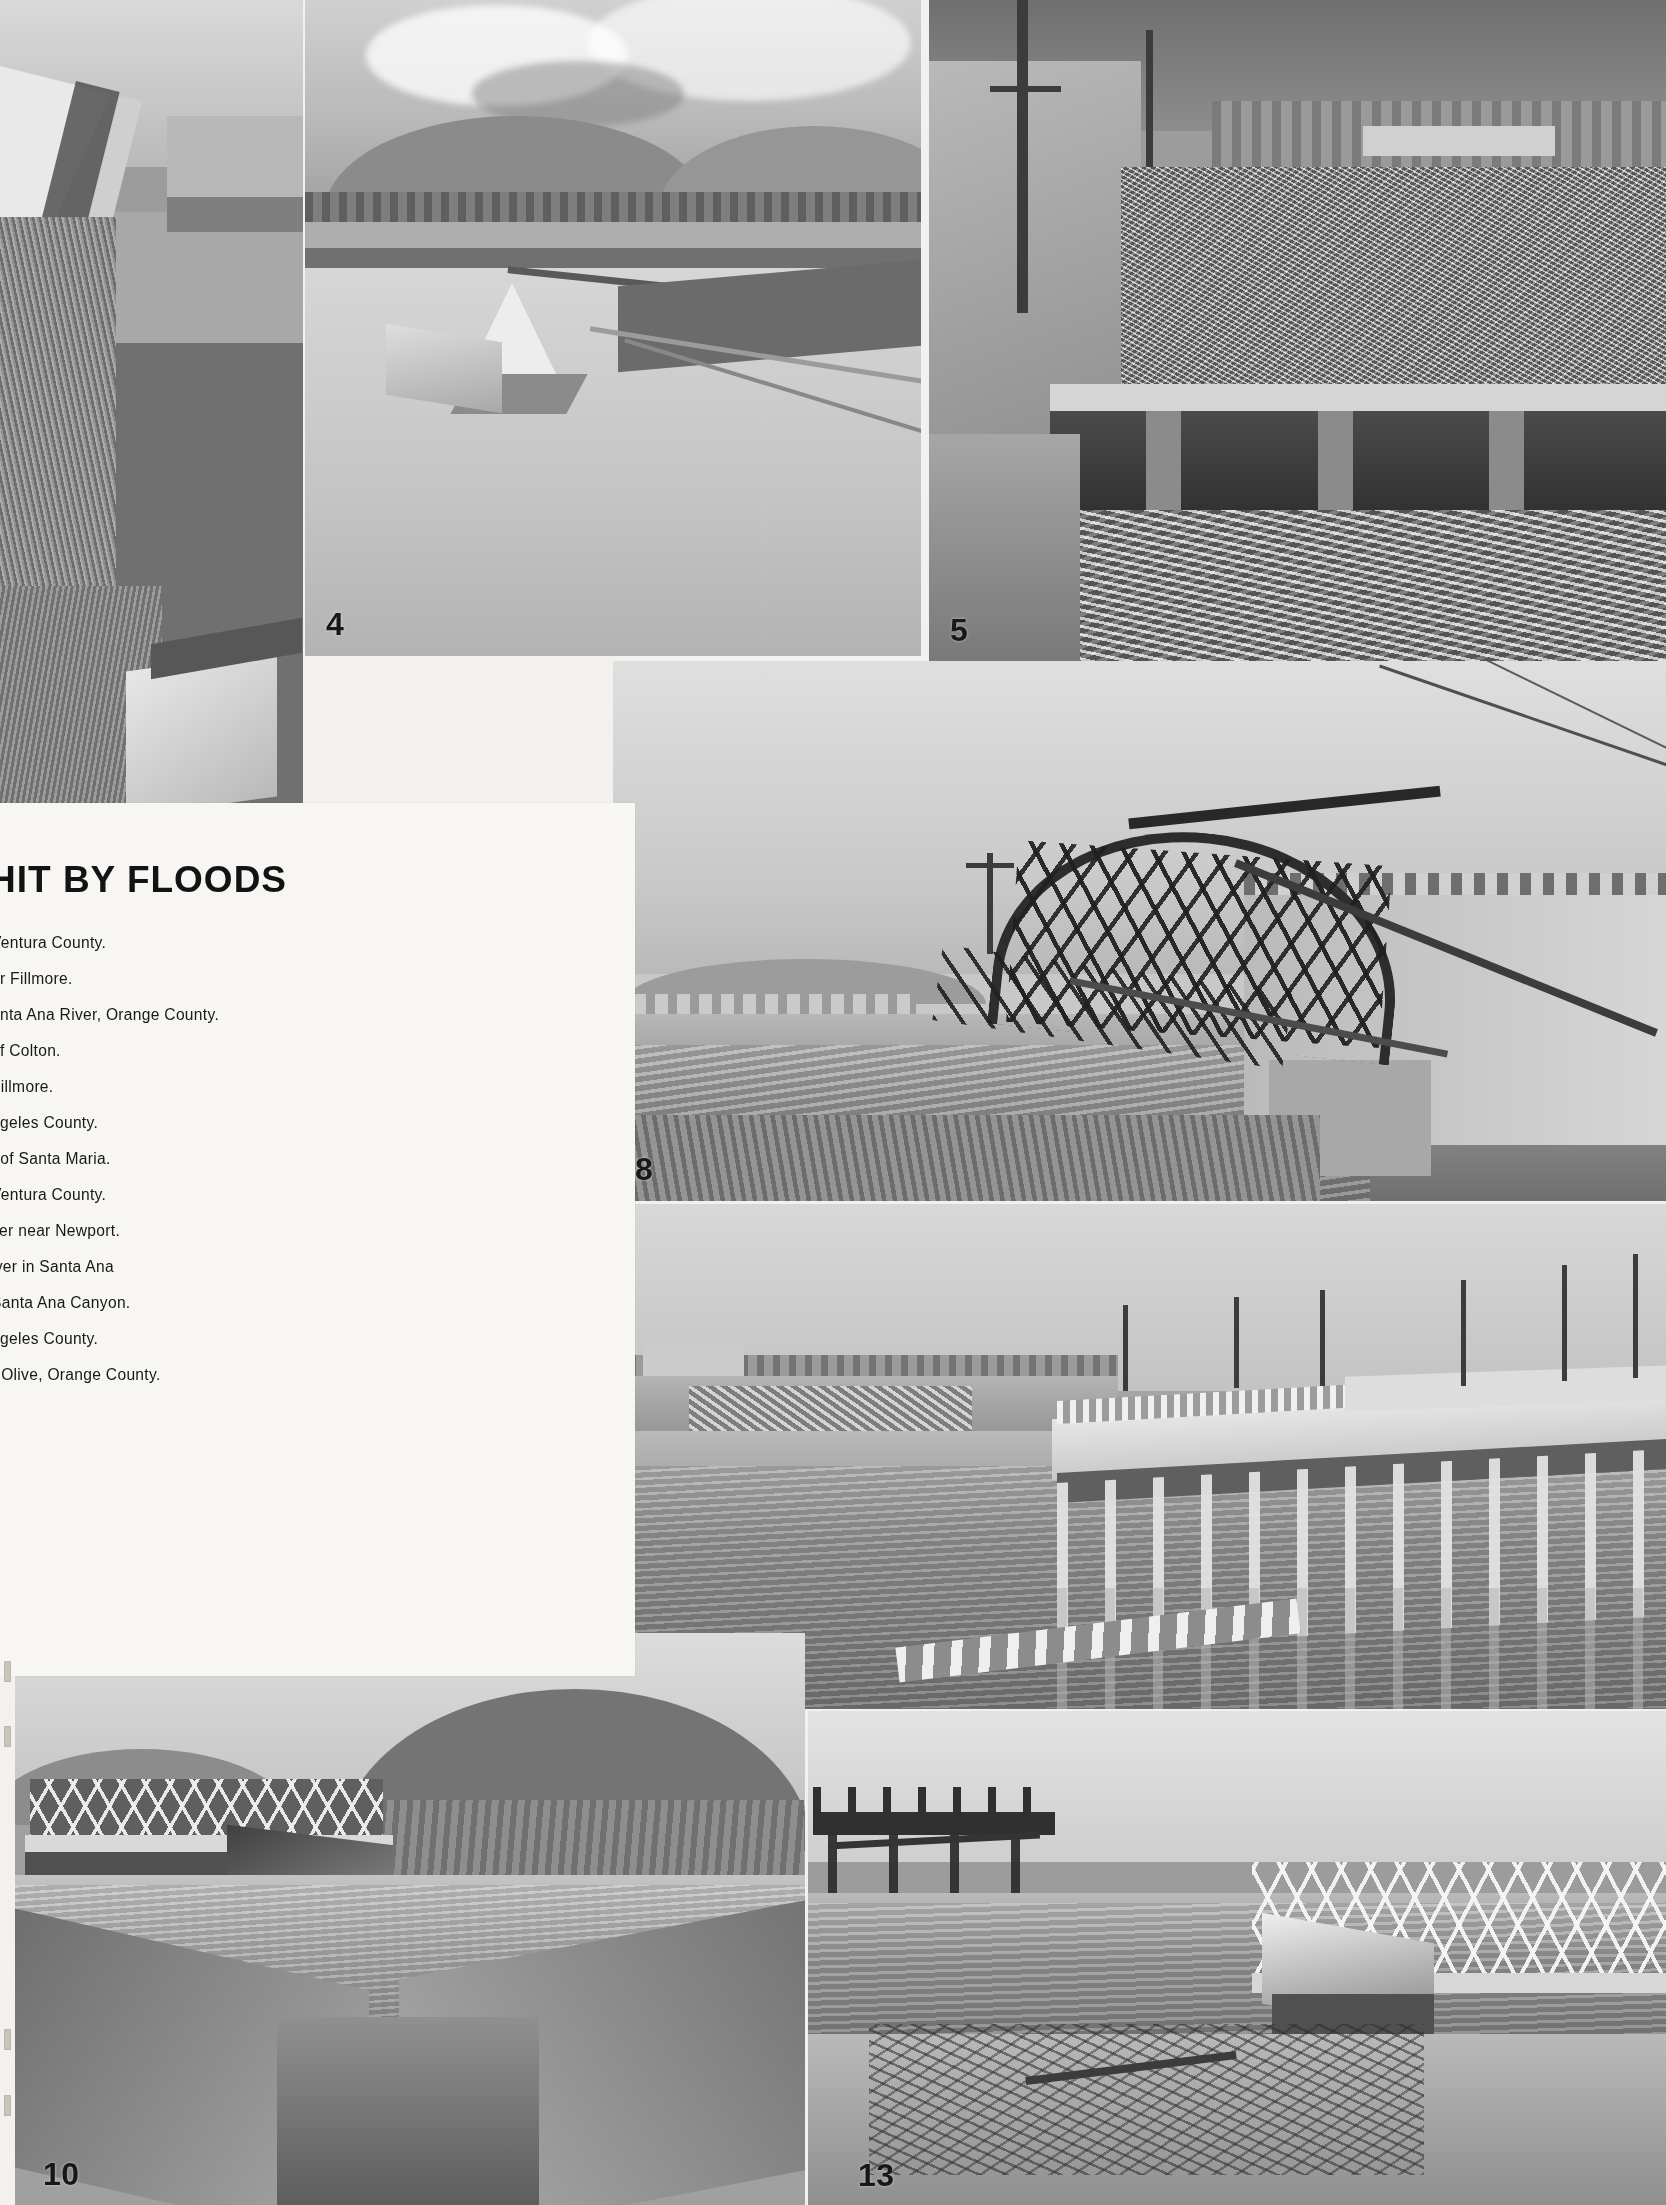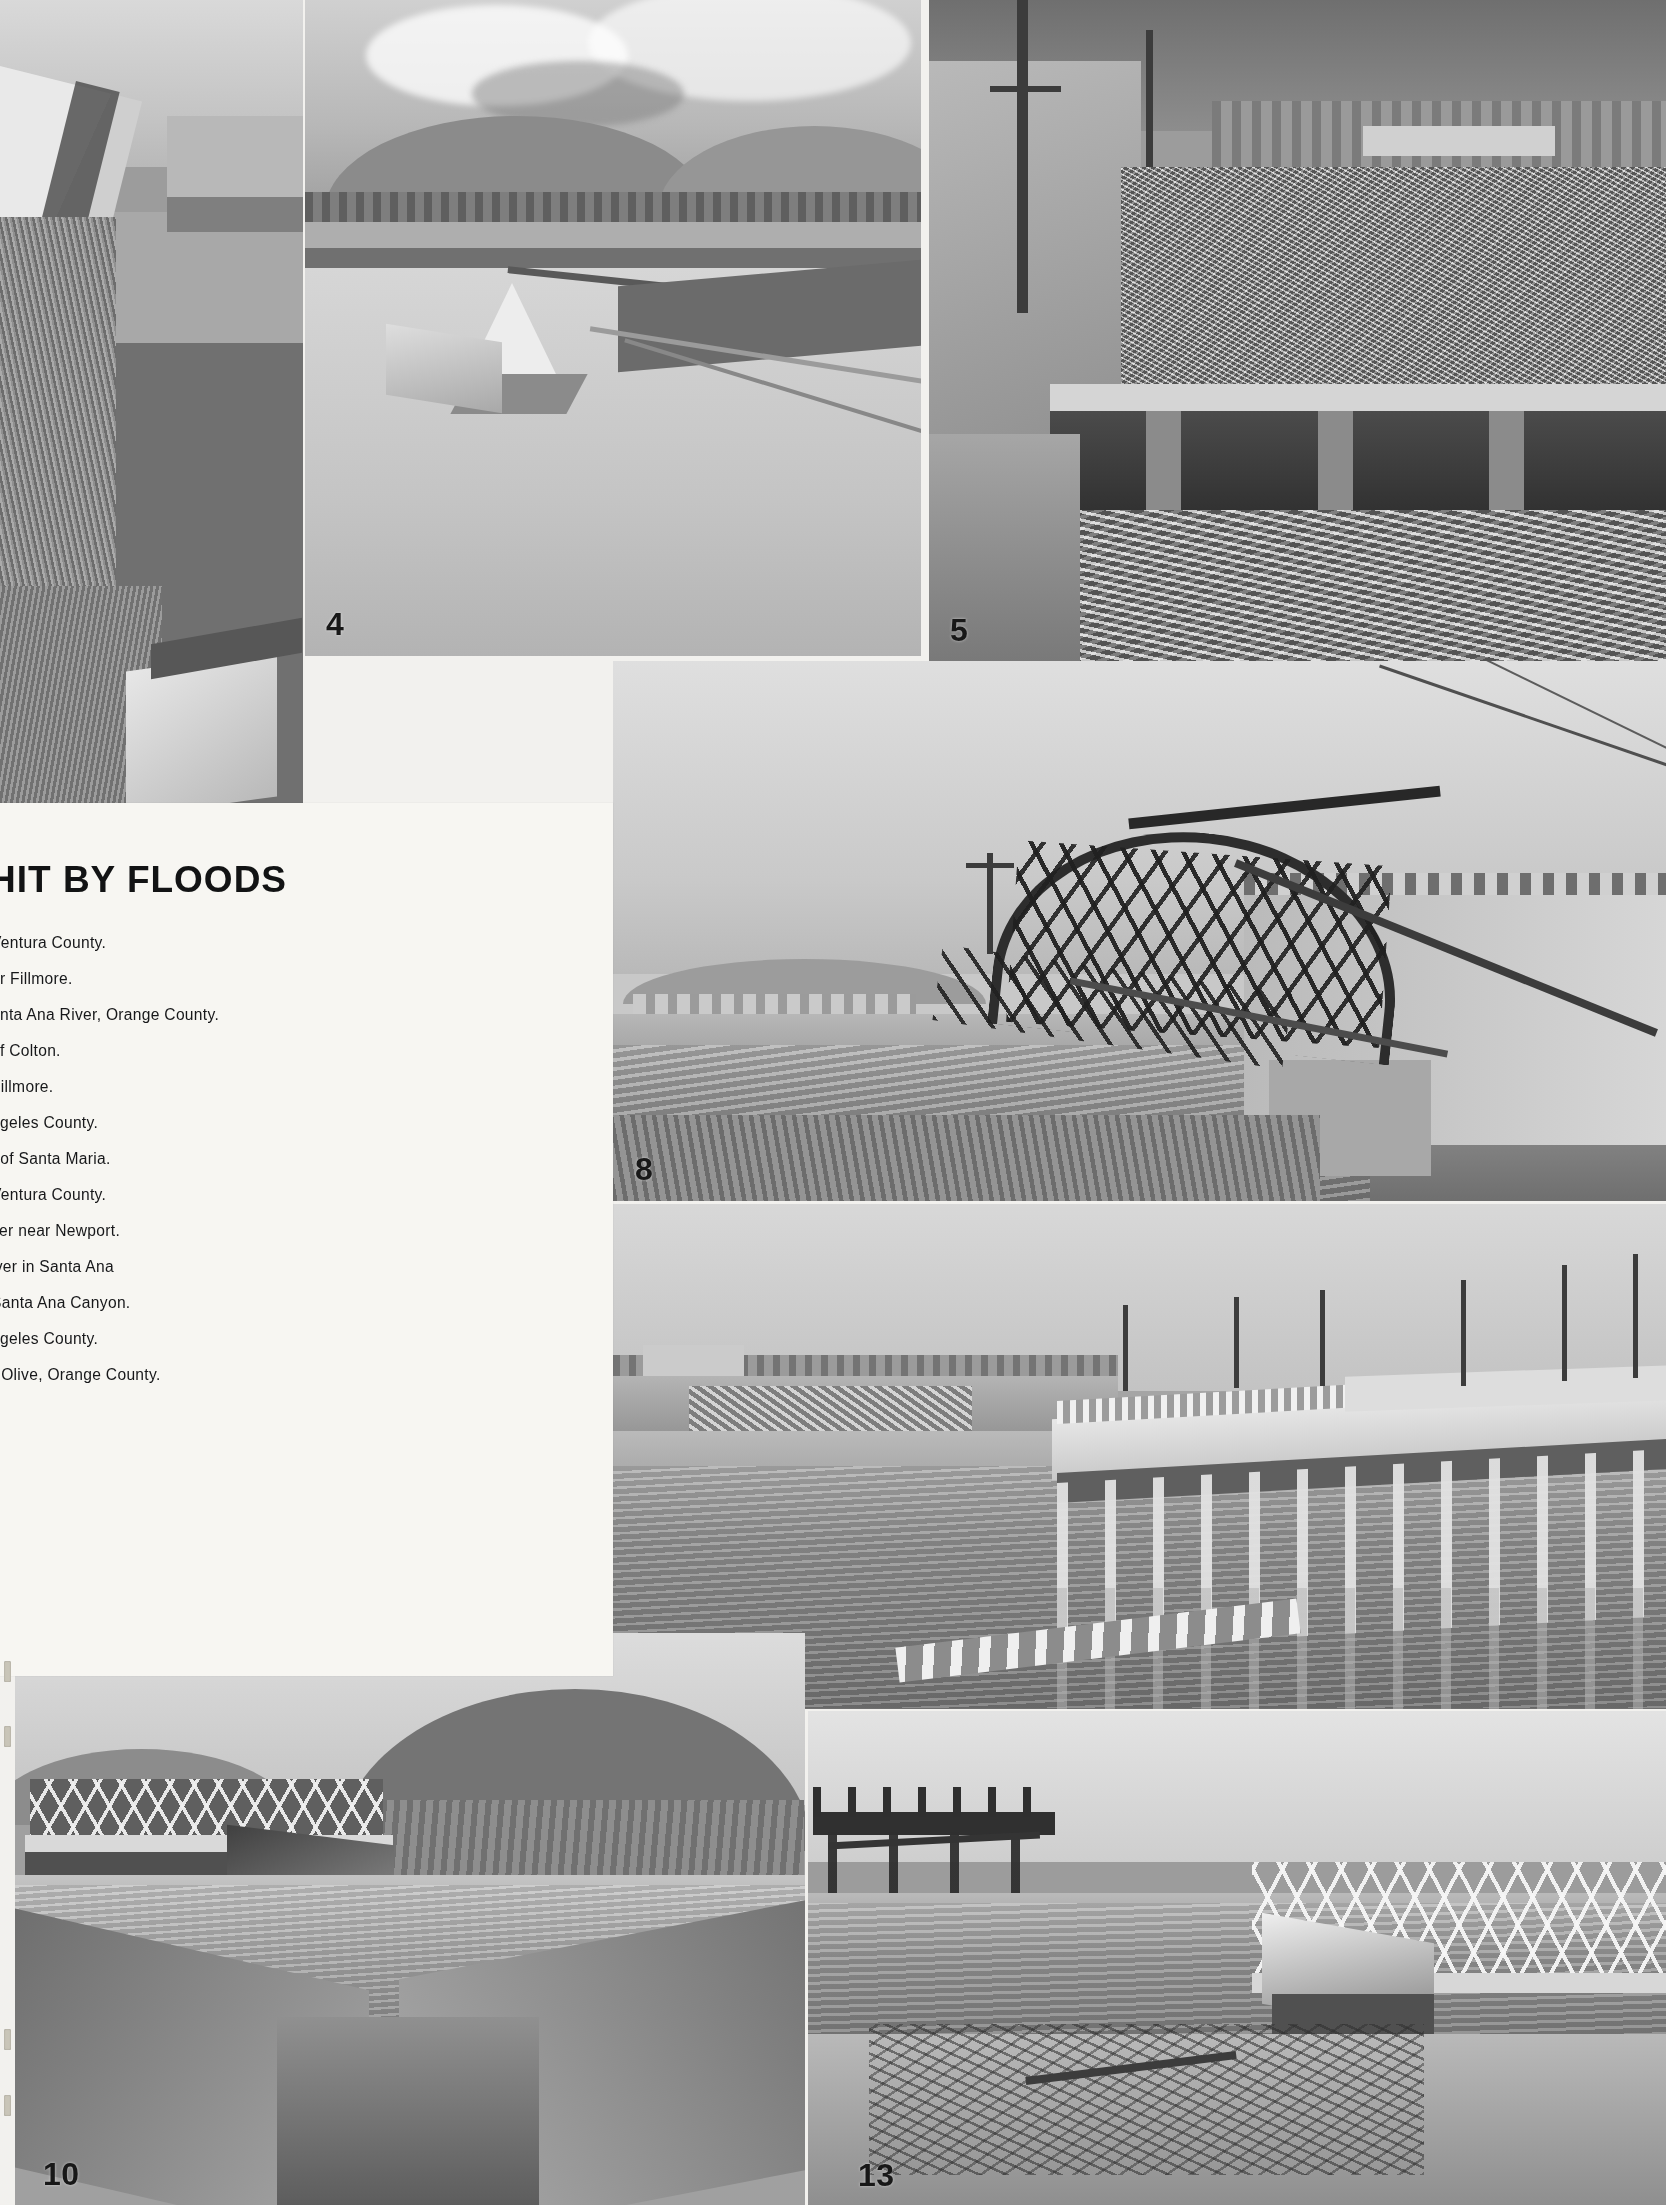--- a/index.html
+++ b/index.html
@@ -338,21 +338,21 @@
   <div style="position:absolute; left:0; top:323px; width:859px; height:171px;
               background:linear-gradient(#b8bab5,#8e908b);"></div>
   <div style="position:absolute; left:61px; top:313px; width:555px; height:151px;
               background:
                 repeating-linear-gradient(24deg, rgba(45,47,44,.55) 0 2.5px, rgba(255,255,255,0) 2.5px 11px),
                 repeating-linear-gradient(-34deg, rgba(45,47,44,.45) 0 2.5px, rgba(255,255,255,0) 2.5px 13px);"></div>
   <div style="position:absolute; left:217px; top:353px; width:212px; height:8px; background:#3b3d39; transform:rotate(-7deg);"></div>
   <div class="num" style="left:50px; bottom:11px; font-size:32px;">13</div>
 </div>
 
-<div class="textcard" style="left:0px; top:803px; width:613px; height:873px;">
+<div class="textcard" style="left:0px; top:803px; width:613px; height:873px;padding-left:22px;">
   <h1 style="position:absolute; left:-11px; top:56px;">HIT BY FLOODS</h1>
   <ul class="caption-list" style="position:absolute; left:-9px; top:131px;">
     <li style="margin-bottom:18px;">Ventura County.</li>
     <li style="margin-bottom:18px;">ar Fillmore.</li>
     <li style="margin-bottom:18px;">anta Ana River, Orange County.</li>
     <li style="margin-bottom:18px;"> of Colton.</li>
     <li style="margin-bottom:18px;"> Fillmore.</li>
     <li style="margin-bottom:18px;">ngeles County.</li>
     <li style="margin-bottom:18px;">t of Santa Maria.</li>
     <li style="margin-bottom:18px;">Ventura County.</li>

